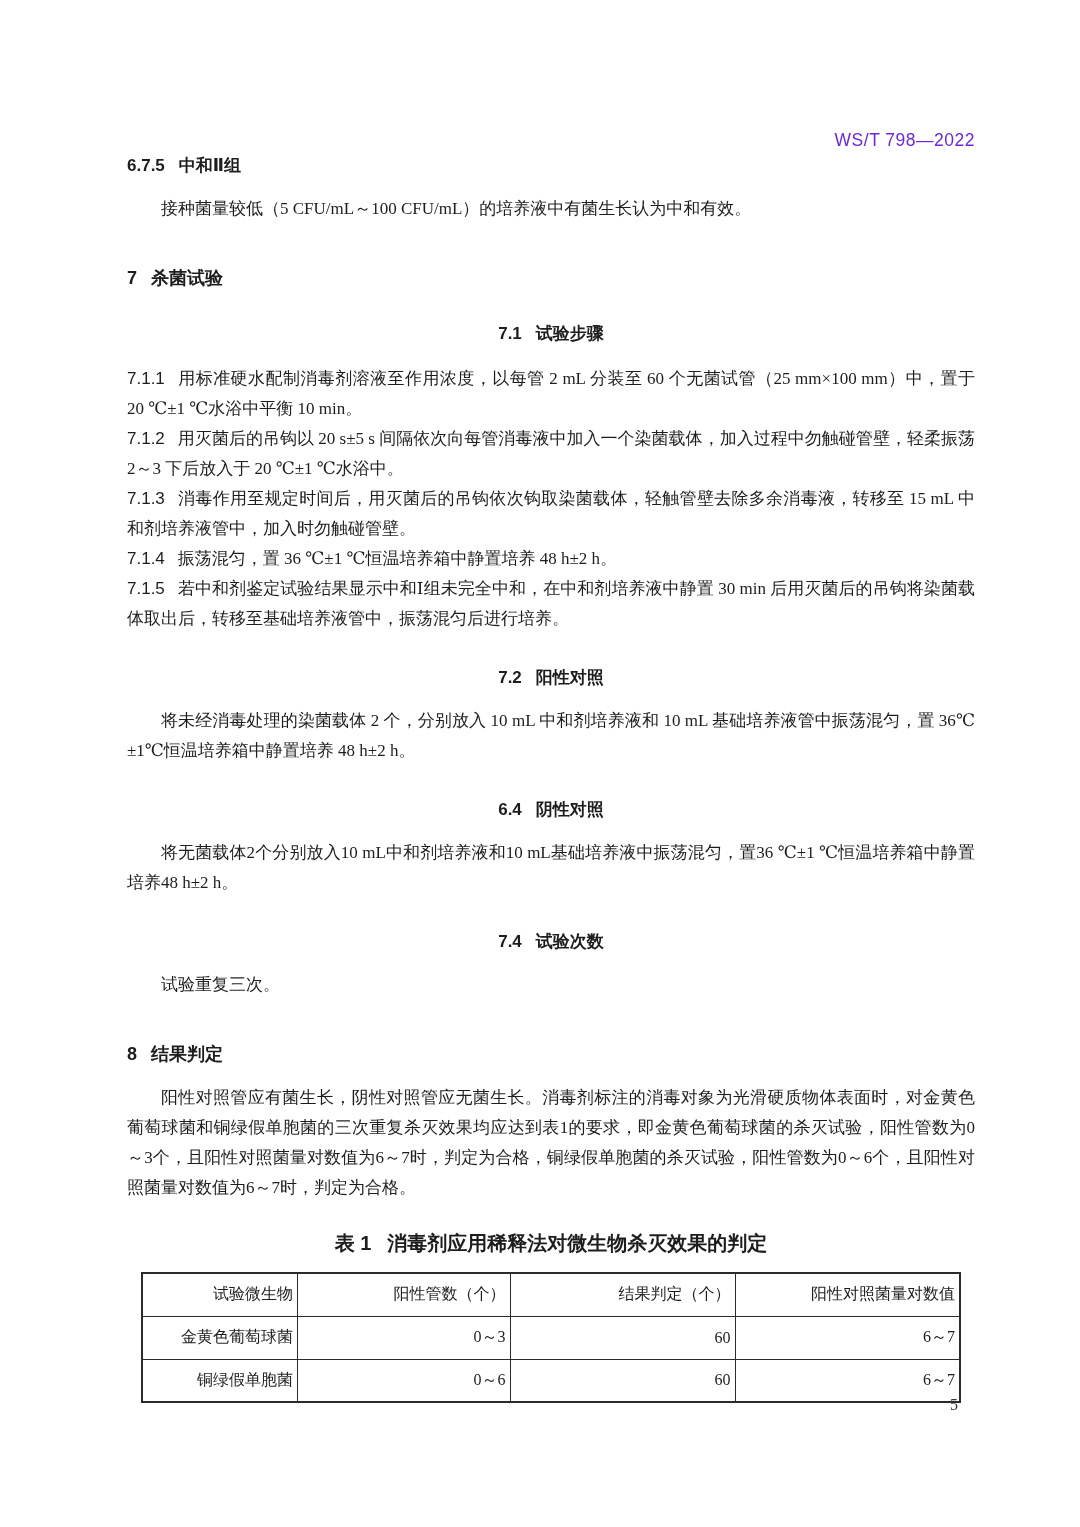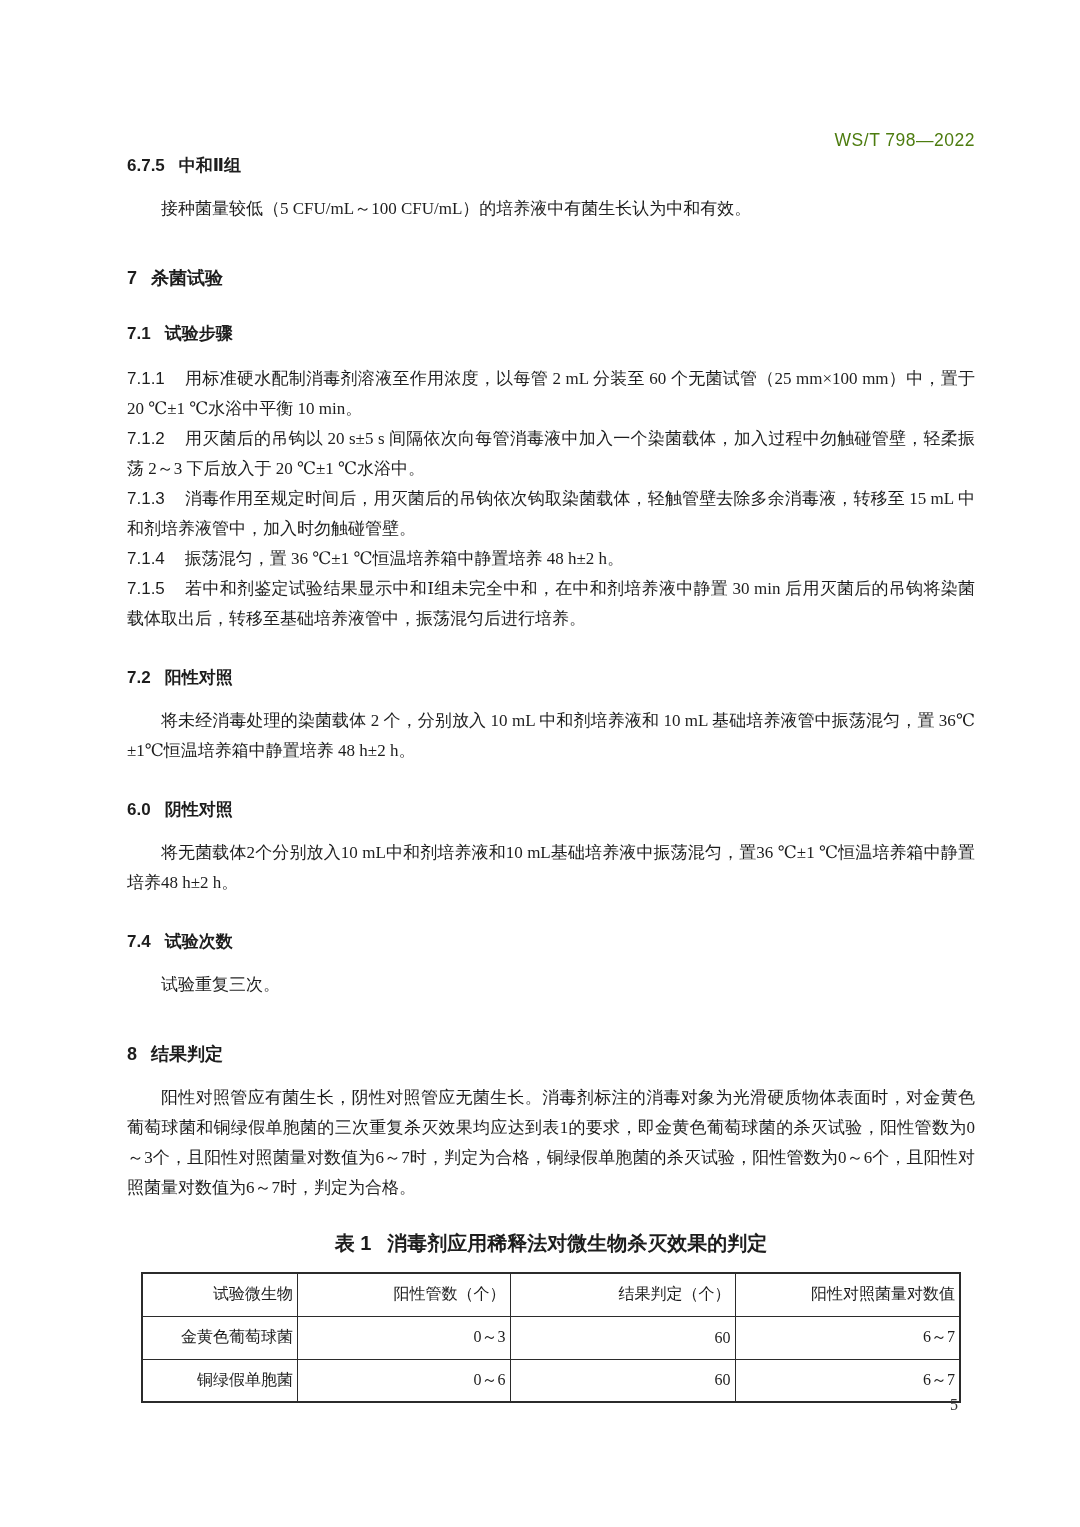--- a/index.html
+++ b/index.html
@@ -19,55 +19,56 @@
     position: absolute;
     left: 127px;
     right: 105px;
     top: 130px;
   }
   .doc-header {
     text-align: right;
     font-family: "Liberation Sans", "DejaVu Sans", sans-serif;
     font-size: 17.5px;
     letter-spacing: 0.5px;
-    color: #4d7c0f;
+    color: #6d28d9;
     height: 24px;
   }
   .h-sub {
     font-family: "Liberation Sans", "DejaVu Sans", sans-serif;
     font-weight: bold;
     font-size: 17px;
   }
   .h-chapter {
     margin-top: 42px;
     font-family: "Liberation Sans", "DejaVu Sans", sans-serif;
     font-weight: bold;
     font-size: 18px;
   }
   .h-section {
     margin-top: 32px;
     font-family: "Liberation Sans", "DejaVu Sans", sans-serif;
     font-weight: bold;
     font-size: 17px;
+    text-align: center;
   }
   .h-num { margin-right: 14px; }
   .p-body {
     margin-top: 17px;
     line-height: 30px;
     text-indent: 2em;
     text-align: justify;
   }
   .clause-group { margin-top: 19px; }
   .clause {
     line-height: 30px;
     text-align: justify;
   }
   .clause .c-num {
     font-family: "Liberation Sans", "DejaVu Sans", sans-serif;
-    margin-right: 20px;
+    margin-right: 13px;
   }
   .table-title {
     margin-top: 27px;
     text-align: center;
     font-family: "Liberation Sans", "DejaVu Sans", sans-serif;
     font-weight: bold;
     font-size: 20px;
   }
   .table-title .t-label { margin-right: 16px; }
   table.judge {
@@ -128,21 +129,21 @@
       <p class="clause"><span class="c-num">7.1.4</span><span>振荡混匀，置 36 ℃±1 ℃恒温培养箱中静置培养 48 h±2 h。</span></p>
       <p class="clause"><span class="c-num">7.1.5</span><span>若中和剂鉴定试验结果显示中和Ⅰ组未完全中和，在中和剂培养液中静置 30 min 后用灭菌后的吊钩将染菌载体取出后，转移至基础培养液管中，振荡混匀后进行培养。</span></p>
     </div>
 
     <div class="h-section">
       <span class="h-num">7.2</span><span>阳性对照</span>
     </div>
     <p class="p-body">将未经消毒处理的染菌载体 2 个，分别放入 10 mL 中和剂培养液和 10 mL 基础培养液管中振荡混匀，置 36℃±1℃恒温培养箱中静置培养 48 h±2 h。</p>
 
     <div class="h-section">
-      <span class="h-num">6.0</span><span>阴性对照</span>
+      <span class="h-num">6.4</span><span>阴性对照</span>
     </div>
     <p class="p-body">将无菌载体2个分别放入10 mL中和剂培养液和10 mL基础培养液中振荡混匀，置36 ℃±1 ℃恒温培养箱中静置培养48 h±2 h。</p>
 
     <div class="h-section">
       <span class="h-num">7.4</span><span>试验次数</span>
     </div>
     <p class="p-body">试验重复三次。</p>
 
     <div class="h-chapter">
       <span class="h-num">8</span><span>结果判定</span>

